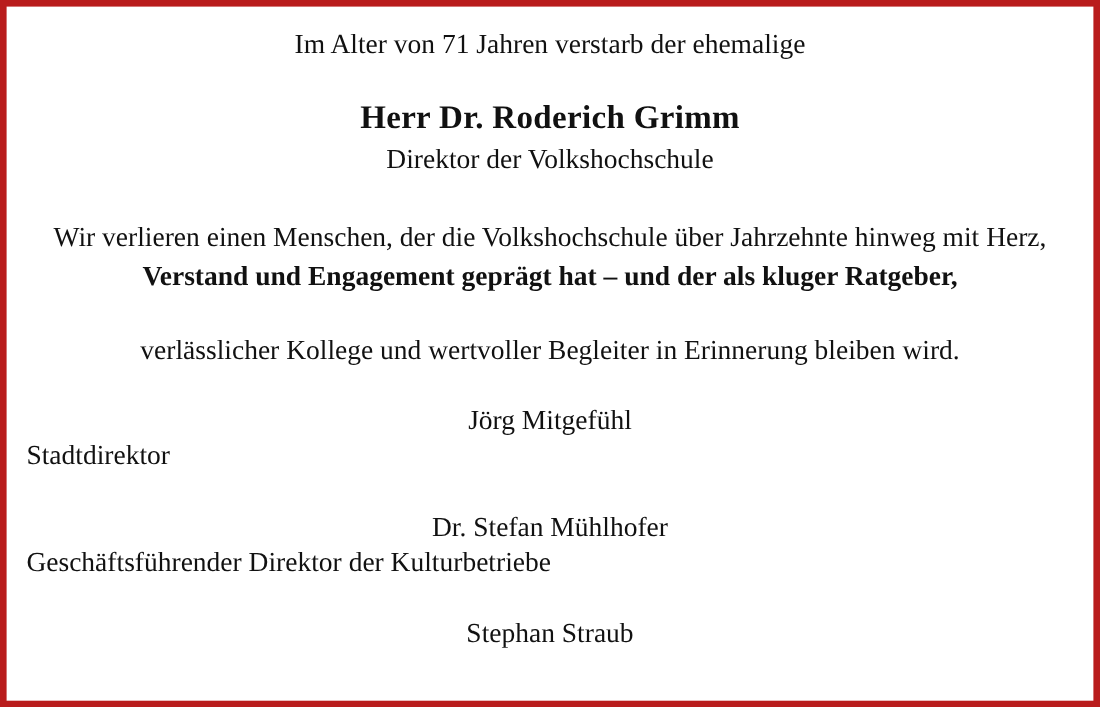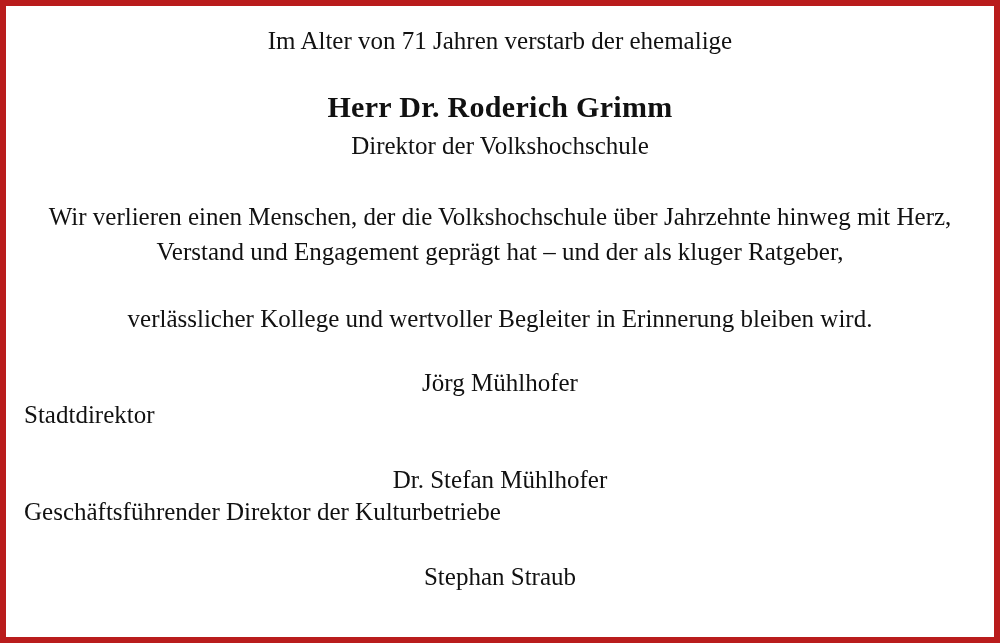--- a/index.html
+++ b/index.html
@@ -44,21 +44,21 @@
     font-size: 30px;
     font-weight: bold;
     letter-spacing: 0.3px;
     margin-top: 30px;
   }
 
   .body-text {
     font-size: 25px;
   }
   .body-1 { margin-top: 38px; }
-  .body-2 { margin-top: 2px; }
+  .body-2 { margin-top: 2px; font-weight: bold; }
   .body-3 { margin-top: 34px; }
   .body-4 { margin-top: 34px; }
 
   .sig-block {
     margin-top: 32px;
     width: 100%;
   }
   .sig-block.second { margin-top: 32px; }
   .sig-block.third  { margin-top: 32px; }
   .sig-name {
@@ -81,21 +81,21 @@
     <div class="line intro intro-1">Im Alter von 71 Jahren verstarb der ehemalige</div>
     <div class="line name">Herr Dr. Roderich Grimm</div>
 
     <div class="line intro intro-2">Direktor der Volkshochschule</div>
 
     <div class="line body-text body-1">Wir verlieren einen Menschen, der die Volkshochschule über Jahrzehnte hinweg mit Herz,</div>
     <div class="line body-text body-2">Verstand und Engagement geprägt hat – und der als kluger Ratgeber,</div>
     <div class="line body-text body-3">verlässlicher Kollege und wertvoller Begleiter in Erinnerung bleiben wird.</div>
 
     <div class="sig-block first">
-      <div class="sig-name">Jörg Mühlhofer</div>
+      <div class="sig-name">Jörg Mitgefühl</div>
       <div class="sig-role">Stadtdirektor</div>
     </div>
 
     <div class="sig-block second">
       <div class="sig-name">Dr. Stefan Mühlhofer</div>
       <div class="sig-role">Geschäftsführender Direktor der Kulturbetriebe</div>
     </div>
 
     <div class="sig-block third">
       <div class="sig-name">Stephan Straub</div>

